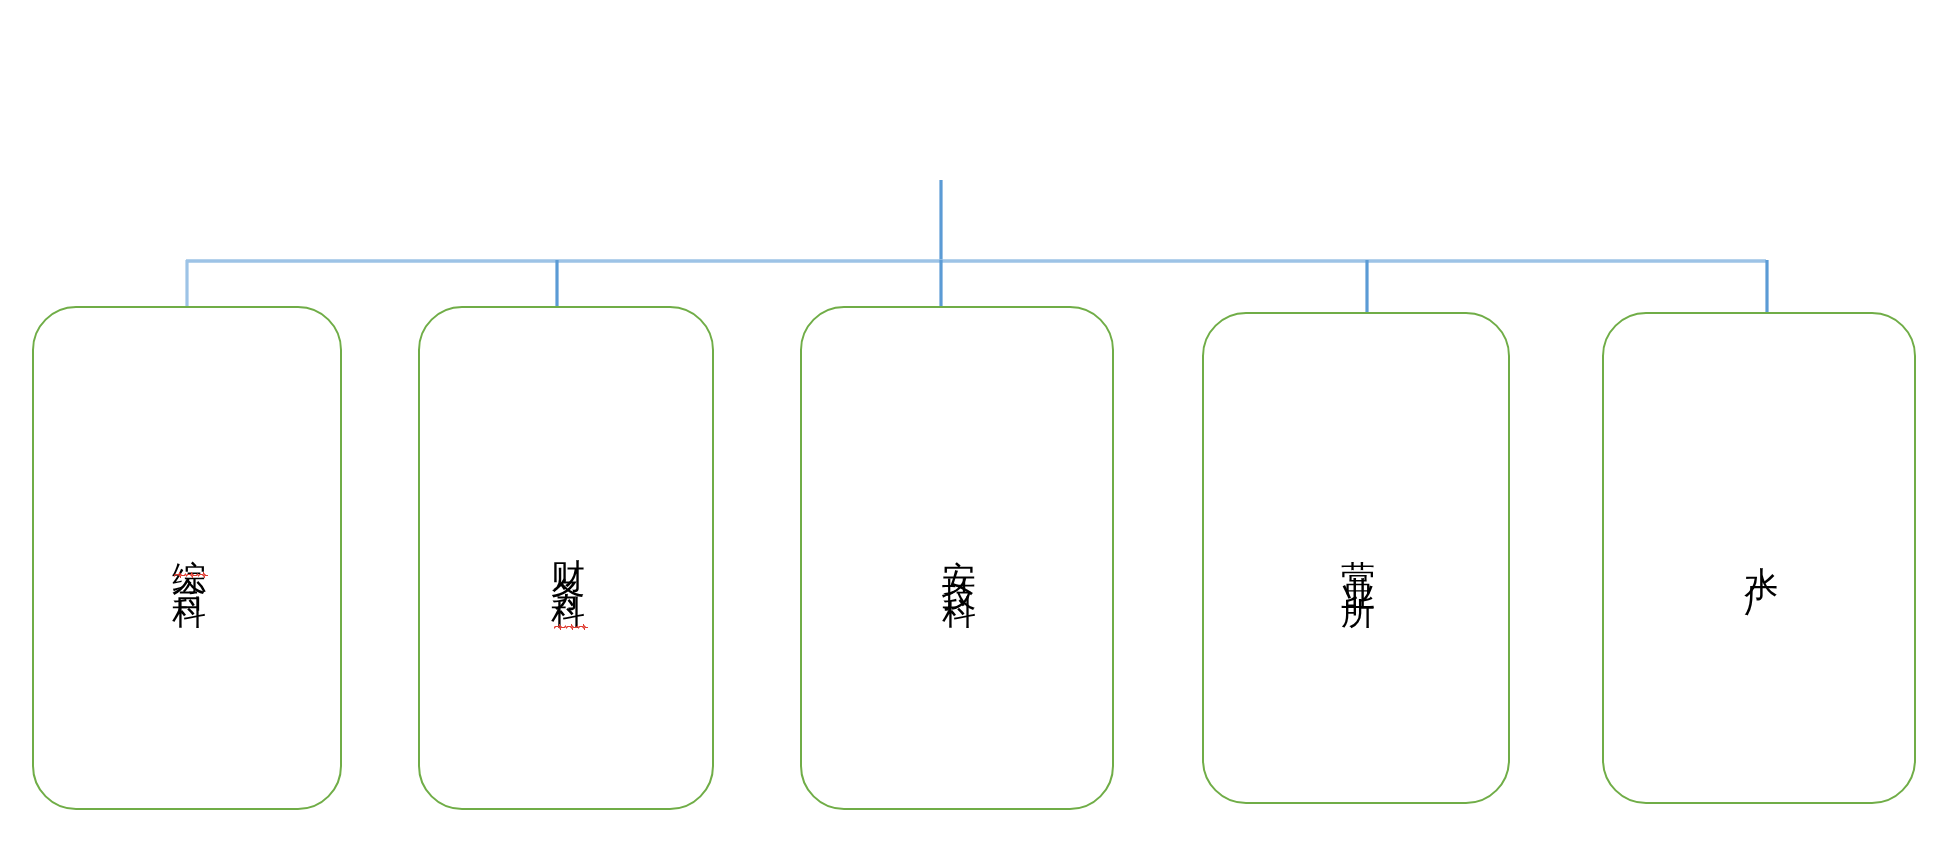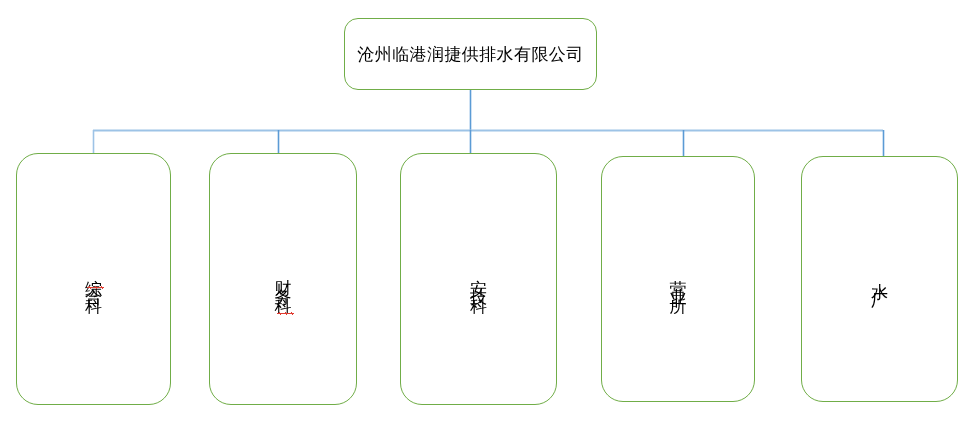--- a/index.html
+++ b/index.html
@@ -91,23 +91,20 @@
 
     <line x1="93" y1="130.5" x2="883" y2="130.5" stroke="#9DC3E6" stroke-width="1.8"></line>
 
     <line x1="93.5" y1="130" x2="93.5" y2="158" stroke="#9DC3E6" stroke-width="1.6"></line>
     <line x1="278.5" y1="130" x2="278.5" y2="155" stroke="#5B9BD5" stroke-width="1.6"></line>
     <line x1="470.5" y1="130" x2="470.5" y2="155" stroke="#5B9BD5" stroke-width="1.6"></line>
     <line x1="683.5" y1="130" x2="683.5" y2="157" stroke="#5B9BD5" stroke-width="1.6"></line>
     <line x1="883.5" y1="130" x2="883.5" y2="157" stroke="#5B9BD5" stroke-width="1.6"></line>
   </svg>
 
-  <div class="node root" style="left:344px; top:18px; width:253px; height:72px;">
-    <span class="node-label">沧州临港润捷供排水有限公司</span>
-  </div>
 
   <div class="node dept" style="left:16px; top:153px; width:155px; height:252px;">
     <span class="node-label squiggle-1">综合科</span>
   <span class="squiggle" style="left: 70px; top: 131.5px;"></span>
     </div>
 
   <div class="node dept" style="left:209px; top:153px; width:148px; height:252px;">
     <span class="node-label squiggle-2">财务科</span>
   <span class="squiggle" style="left: 66.5px; top: 157.5px;"></span>
     </div>

